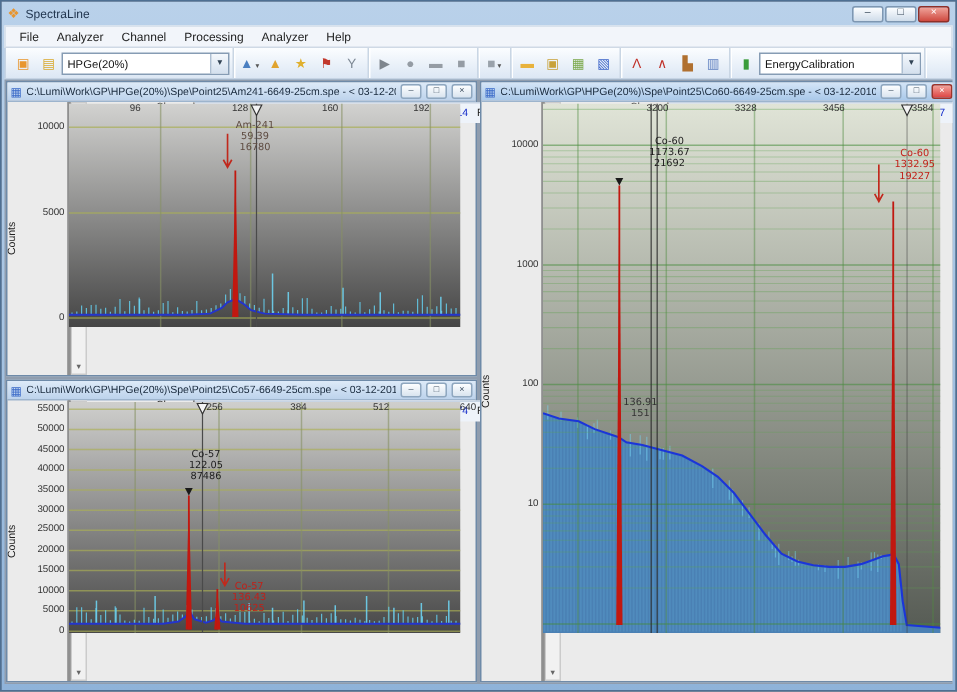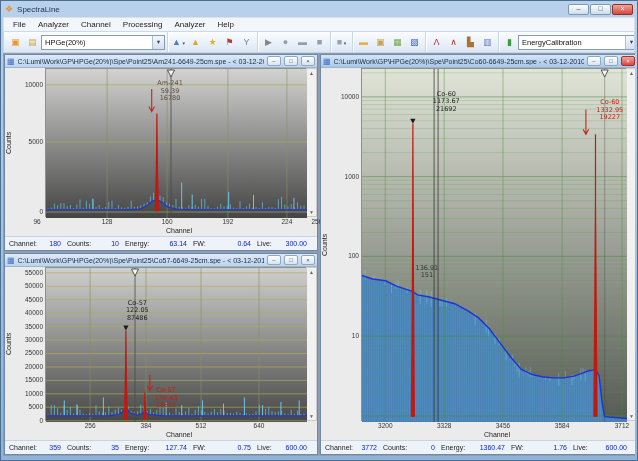--- a/index.html
+++ b/index.html
@@ -33,21 +33,21 @@
   .mdi{flex:1;position:relative;background:#909dae;overflow:hidden;}
   .cwin{position:absolute;border:1px solid #6e8aa8;background:#ebebeb;display:flex;flex-direction:column;}
   .ctitle{height:13px;background:linear-gradient(#ddeaf8,#bdd3ec);display:flex;align-items:center;
           gap:3px;padding:0 2px;border-bottom:1px solid #9db4cd;flex:0 0 13px;}
   .ctitle.active{background:linear-gradient(#d4e5f7,#a9c8e9);}
   .cicon{font-size:8px;color:#3a6ac8;line-height:9px;}
   .ctext{flex:1;font-size:7px;color:#18293c;white-space:nowrap;overflow:hidden;}
   .cbtn{width:14px;height:10px;padding:0;font-size:6px;line-height:7px;color:#456;border-radius:2px;
         background:linear-gradient(#fdfeff,#d9e4ef);border:1px solid #8fa7bf;}
   .cbtn.close-active{background:linear-gradient(#f2a39a,#d44);color:#fff;border-color:#9c352c;}
-  .cbody{flex:1;display:flex;flex-direction:column;min-height:0;}
+  .cbody{flex:1;display:flex;flex-direction:row;min-height:0;}
   .plotrow{flex:1;display:flex;min-height:0;}
   .yaxis{width:40px;position:relative;flex:0 0 40px;}
   .ylab{position:absolute;left:0;top:0;bottom:0;display:flex;align-items:center;justify-content:center;
         writing-mode:vertical-rl;transform:rotate(180deg);font-size:7px;color:#222;}
   .ytick{position:absolute;right:2px;font-size:6.5px;color:#333;white-space:nowrap;}
   .plotarea{flex:1;position:relative;border:1px solid #8f8f8f;background:#777;min-width:0;}
   .plotarea svg{position:absolute;inset:0;}
   .vscroll{flex:0 0 11px;background:#f1f1f1;border:1px solid #cbcbcb;display:flex;flex-direction:column;
            justify-content:space-between;align-items:center;font-size:5px;color:#666;padding:1px 0;}
   .xticks{height:10px;position:relative;flex:0 0 10px;}
@@ -78,21 +78,21 @@
     <span class="menu-item">Analyzer</span>
     <span class="menu-item">Channel</span>
     <span class="menu-item">Processing</span>
     <span class="menu-item">Analyzer</span>
     <span class="menu-item">Help</span>
   </div>
   <div class="toolbar" id="toolbar">
       <div class="tgroup">
         <button class="tbtn" style="color: rgb(232, 150, 46);">▣</button>
         <button class="tbtn" style="color: rgb(217, 169, 47);">▤</button>
-        <div class="combo" style="width: 124px;">
+        <div class="combo" style="width: 112px;">
           <span class="combo-text">HPGe(20%)</span>
           <span class="combo-arrow">▼</span>
         </div>
       </div>
       <div class="tgroup">
         <button class="tbtn" style="color: rgb(74, 127, 193);">▲<span class="dd"> ▾</span></button>
         <button class="tbtn" style="color: rgb(224, 163, 46);">▲</button>
         <button class="tbtn" style="color: rgb(224, 176, 46);">★</button>
         <button class="tbtn" style="color: rgb(194, 56, 44);">⚑</button>
         <button class="tbtn" style="color: rgb(125, 136, 148);">Y</button>
@@ -113,21 +113,21 @@
         <button class="tbtn" style="color: rgb(58, 98, 200);">▧</button>
       </div>
       <div class="tgroup">
         <button class="tbtn" style="color: rgb(192, 48, 40);">Λ</button>
         <button class="tbtn" style="color: rgb(192, 48, 40);">∧</button>
         <button class="tbtn" style="color: rgb(176, 112, 48);">▙</button>
         <button class="tbtn" style="color: rgb(96, 128, 192);">▥</button>
       </div>
       <div class="tgroup">
         <button class="tbtn" style="color: rgb(58, 156, 58);">▮</button>
-        <div class="combo" style="width: 120px;">
+        <div class="combo" style="width: 108px;">
           <span class="combo-text">EnergyCalibration</span>
           <span class="combo-arrow">▼</span>
         </div>
       </div>
     </div>
   <div class="mdi" id="mdi">
       <div class="cwin" style="left: 1px; top: 1px; width: 314px; height: 197px;">
         <div class="ctitle">
           <span class="cicon">▦</span>
           <span class="ctext">C:\Lumi\Work\GP\HPGe(20%)\Spe\Point25\Am241-6649-25cm.spe - &lt; 03-12-2010...</span>

